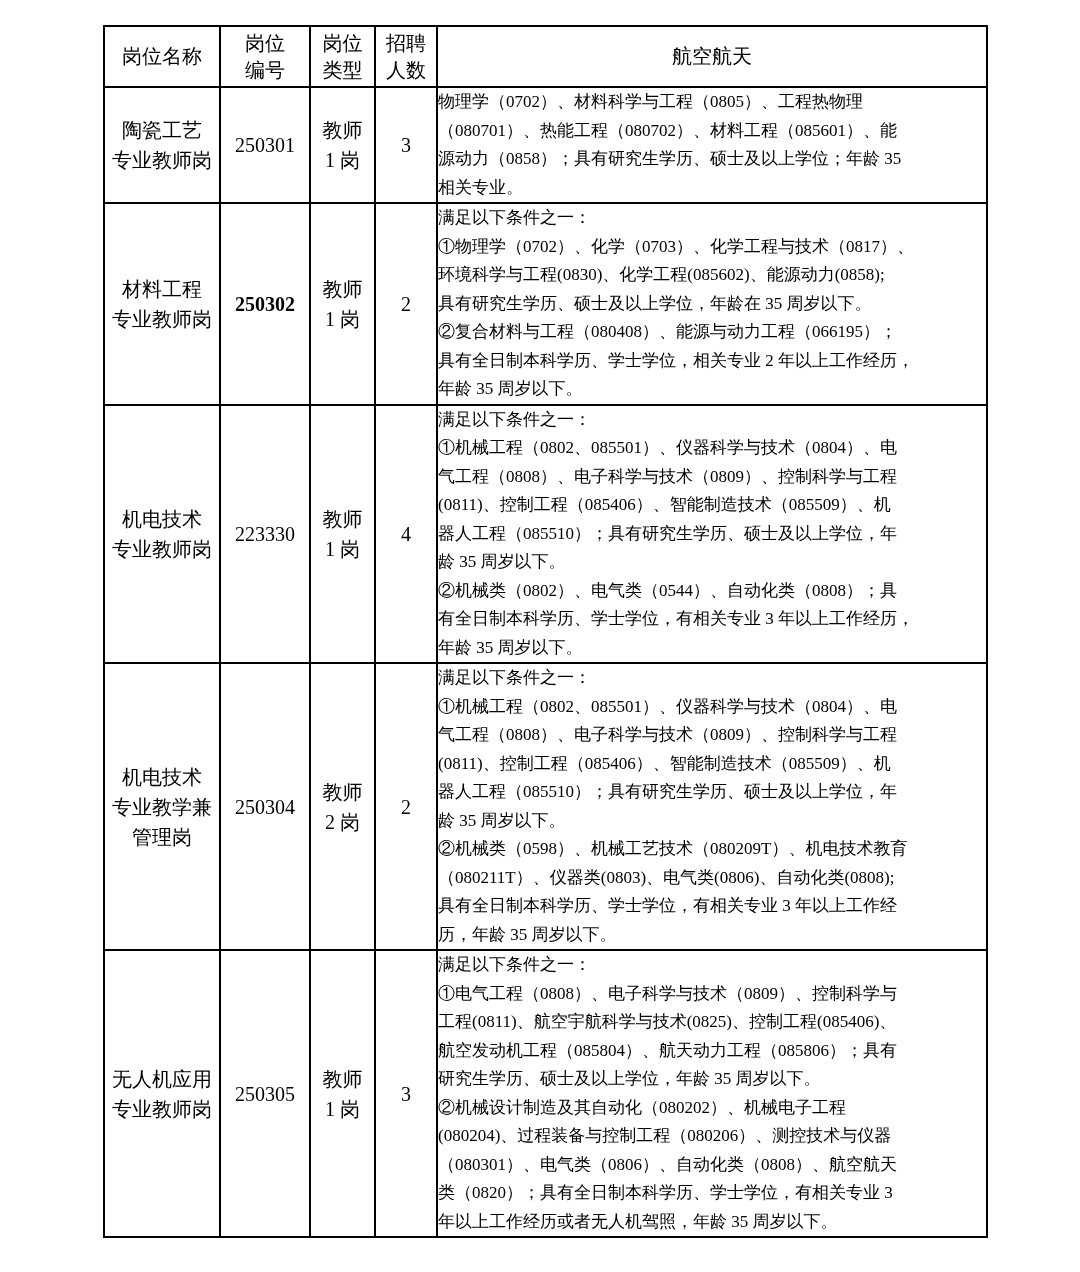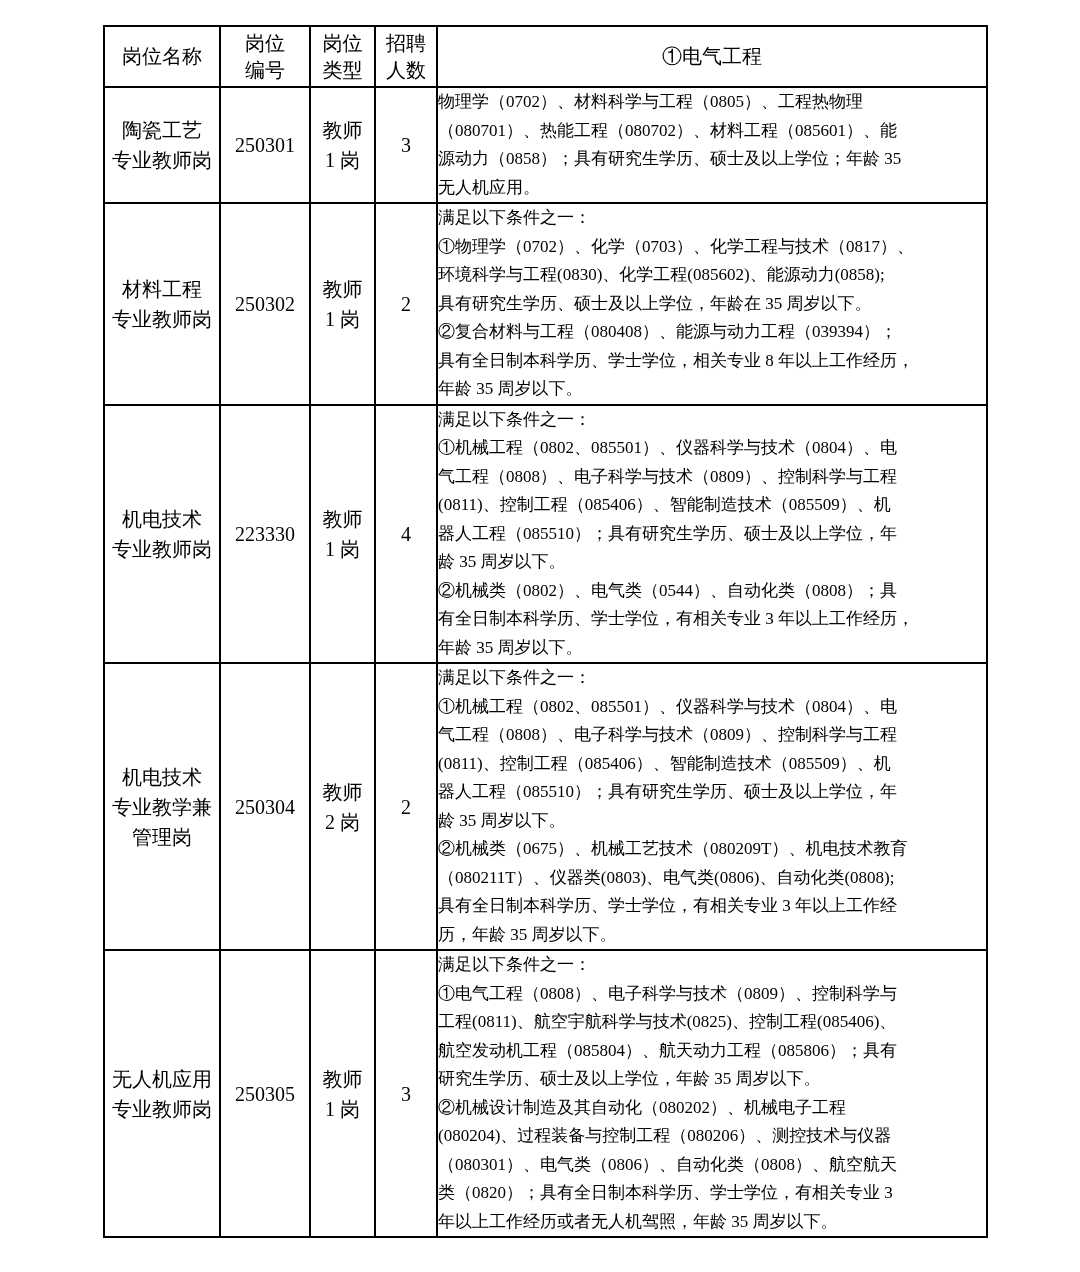--- a/index.html
+++ b/index.html
@@ -76,52 +76,52 @@
     </colgroup>
     <thead>
       <tr>
         <th>岗位名称</th>
         <th>岗位
 编号</th>
         <th>岗位
 类型</th>
         <th>招聘
 人数</th>
-        <th>①电气工程</th>
+        <th>航空航天</th>
       </tr>
     </thead>
     <tbody>
         <tr>
           <td class="c-name" style="border-color: rgb(0, 0, 0);">陶瓷工艺
 专业教师岗</td>
           <td class="c-code" style="border-color: rgb(0, 0, 0);">250301</td>
           <td class="c-type" style="border-color: rgb(0, 0, 0);">教师
 1 岗</td>
           <td class="c-count" style="border-color: rgb(0, 0, 0);">3</td>
           <td class="c-cond" style="border-color: rgb(0, 0, 0);">
             <div class="cond-line">物理学（0702）、材料科学与工程（0805）、工程热物理</div>
             <div class="cond-line">（080701）、热能工程（080702）、材料工程（085601）、能</div>
             <div class="cond-line">源动力（0858）；具有研究生学历、硕士及以上学位；年龄 35</div>
-            <div class="cond-line">无人机应用。</div>
+            <div class="cond-line">相关专业。</div>
           </td>
         </tr>
         <tr>
           <td class="c-name" style="border-color: rgb(0, 0, 0); text-align: center;">材料工程
 专业教师岗</td>
-          <td class="c-code" style="border-color: rgb(0, 0, 0);">250302</td>
+          <td class="c-code" style="border-color: rgb(0, 0, 0); font-weight: bold;">250302</td>
           <td class="c-type" style="border-color: rgb(0, 0, 0);">教师
 1 岗</td>
           <td class="c-count" style="border-color: rgb(0, 0, 0);">2</td>
           <td class="c-cond" style="border-color: rgb(0, 0, 0);">
             <div class="cond-line">满足以下条件之一：</div>
             <div class="cond-line">①物理学（0702）、化学（0703）、化学工程与技术（0817）、</div>
             <div class="cond-line">环境科学与工程(0830)、化学工程(085602)、能源动力(0858);</div>
             <div class="cond-line">具有研究生学历、硕士及以上学位，年龄在 35 周岁以下。</div>
-            <div class="cond-line">②复合材料与工程（080408）、能源与动力工程（039394）；</div>
-            <div class="cond-line">具有全日制本科学历、学士学位，相关专业 8 年以上工作经历，</div>
+            <div class="cond-line">②复合材料与工程（080408）、能源与动力工程（066195）；</div>
+            <div class="cond-line">具有全日制本科学历、学士学位，相关专业 2 年以上工作经历，</div>
             <div class="cond-line">年龄 35 周岁以下。</div>
           </td>
         </tr>
         <tr>
           <td class="c-name" style="border-color: rgb(0, 0, 0);">机电技术
 专业教师岗</td>
           <td class="c-code" style="border-color: rgb(0, 0, 0);">223330</td>
           <td class="c-type" style="border-color: rgb(0, 0, 0);">教师
 1 岗</td>
           <td class="c-count" style="border-color: rgb(0, 0, 0);">4</td>
@@ -145,21 +145,21 @@
           <td class="c-type" style="border-color: rgb(0, 0, 0);">教师
 2 岗</td>
           <td class="c-count" style="border-color: rgb(0, 0, 0);">2</td>
           <td class="c-cond" style="border-color: rgb(0, 0, 0);">
             <div class="cond-line">满足以下条件之一：</div>
             <div class="cond-line">①机械工程（0802、085501）、仪器科学与技术（0804）、电</div>
             <div class="cond-line">气工程（0808）、电子科学与技术（0809）、控制科学与工程</div>
             <div class="cond-line">(0811)、控制工程（085406）、智能制造技术（085509）、机</div>
             <div class="cond-line">器人工程（085510）；具有研究生学历、硕士及以上学位，年</div>
             <div class="cond-line">龄 35 周岁以下。</div>
-            <div class="cond-line">②机械类（0675）、机械工艺技术（080209T）、机电技术教育</div>
+            <div class="cond-line">②机械类（0598）、机械工艺技术（080209T）、机电技术教育</div>
             <div class="cond-line">（080211T）、仪器类(0803)、电气类(0806)、自动化类(0808);</div>
             <div class="cond-line">具有全日制本科学历、学士学位，有相关专业 3 年以上工作经</div>
             <div class="cond-line">历，年龄 35 周岁以下。</div>
           </td>
         </tr>
         <tr>
           <td class="c-name" style="border-color: rgb(0, 0, 0);">无人机应用
 专业教师岗</td>
           <td class="c-code" style="border-color: rgb(0, 0, 0);">250305</td>
           <td class="c-type" style="border-color: rgb(0, 0, 0);">教师

